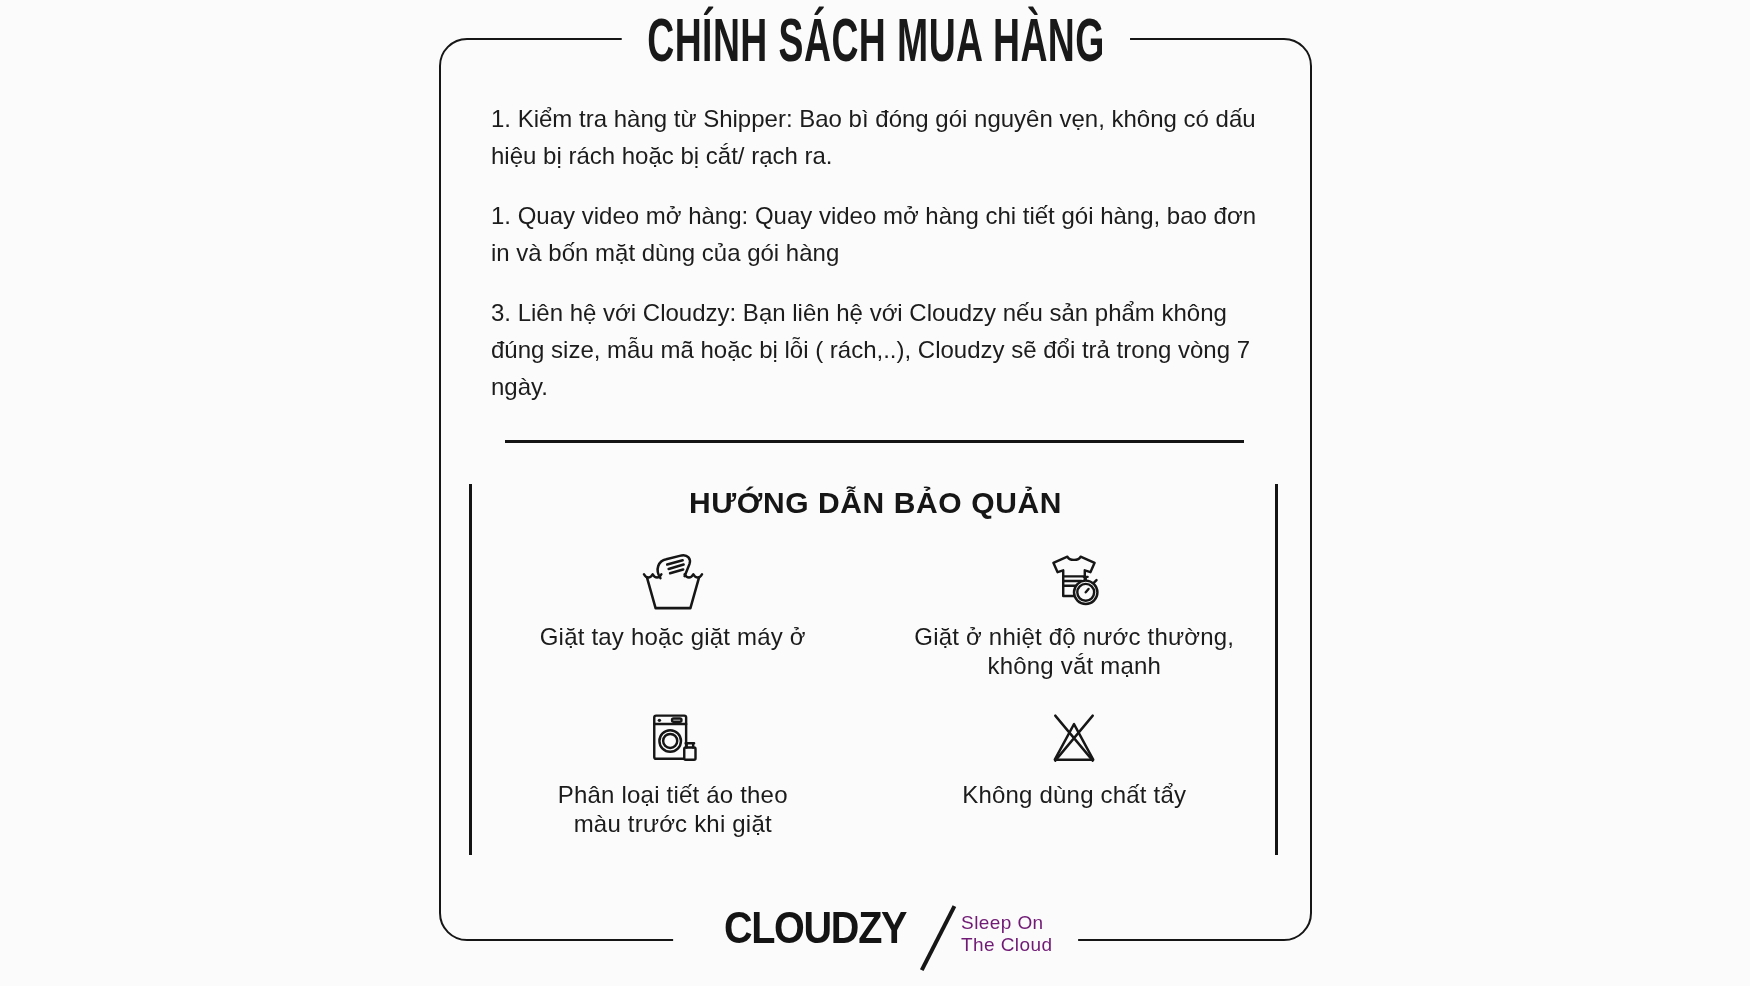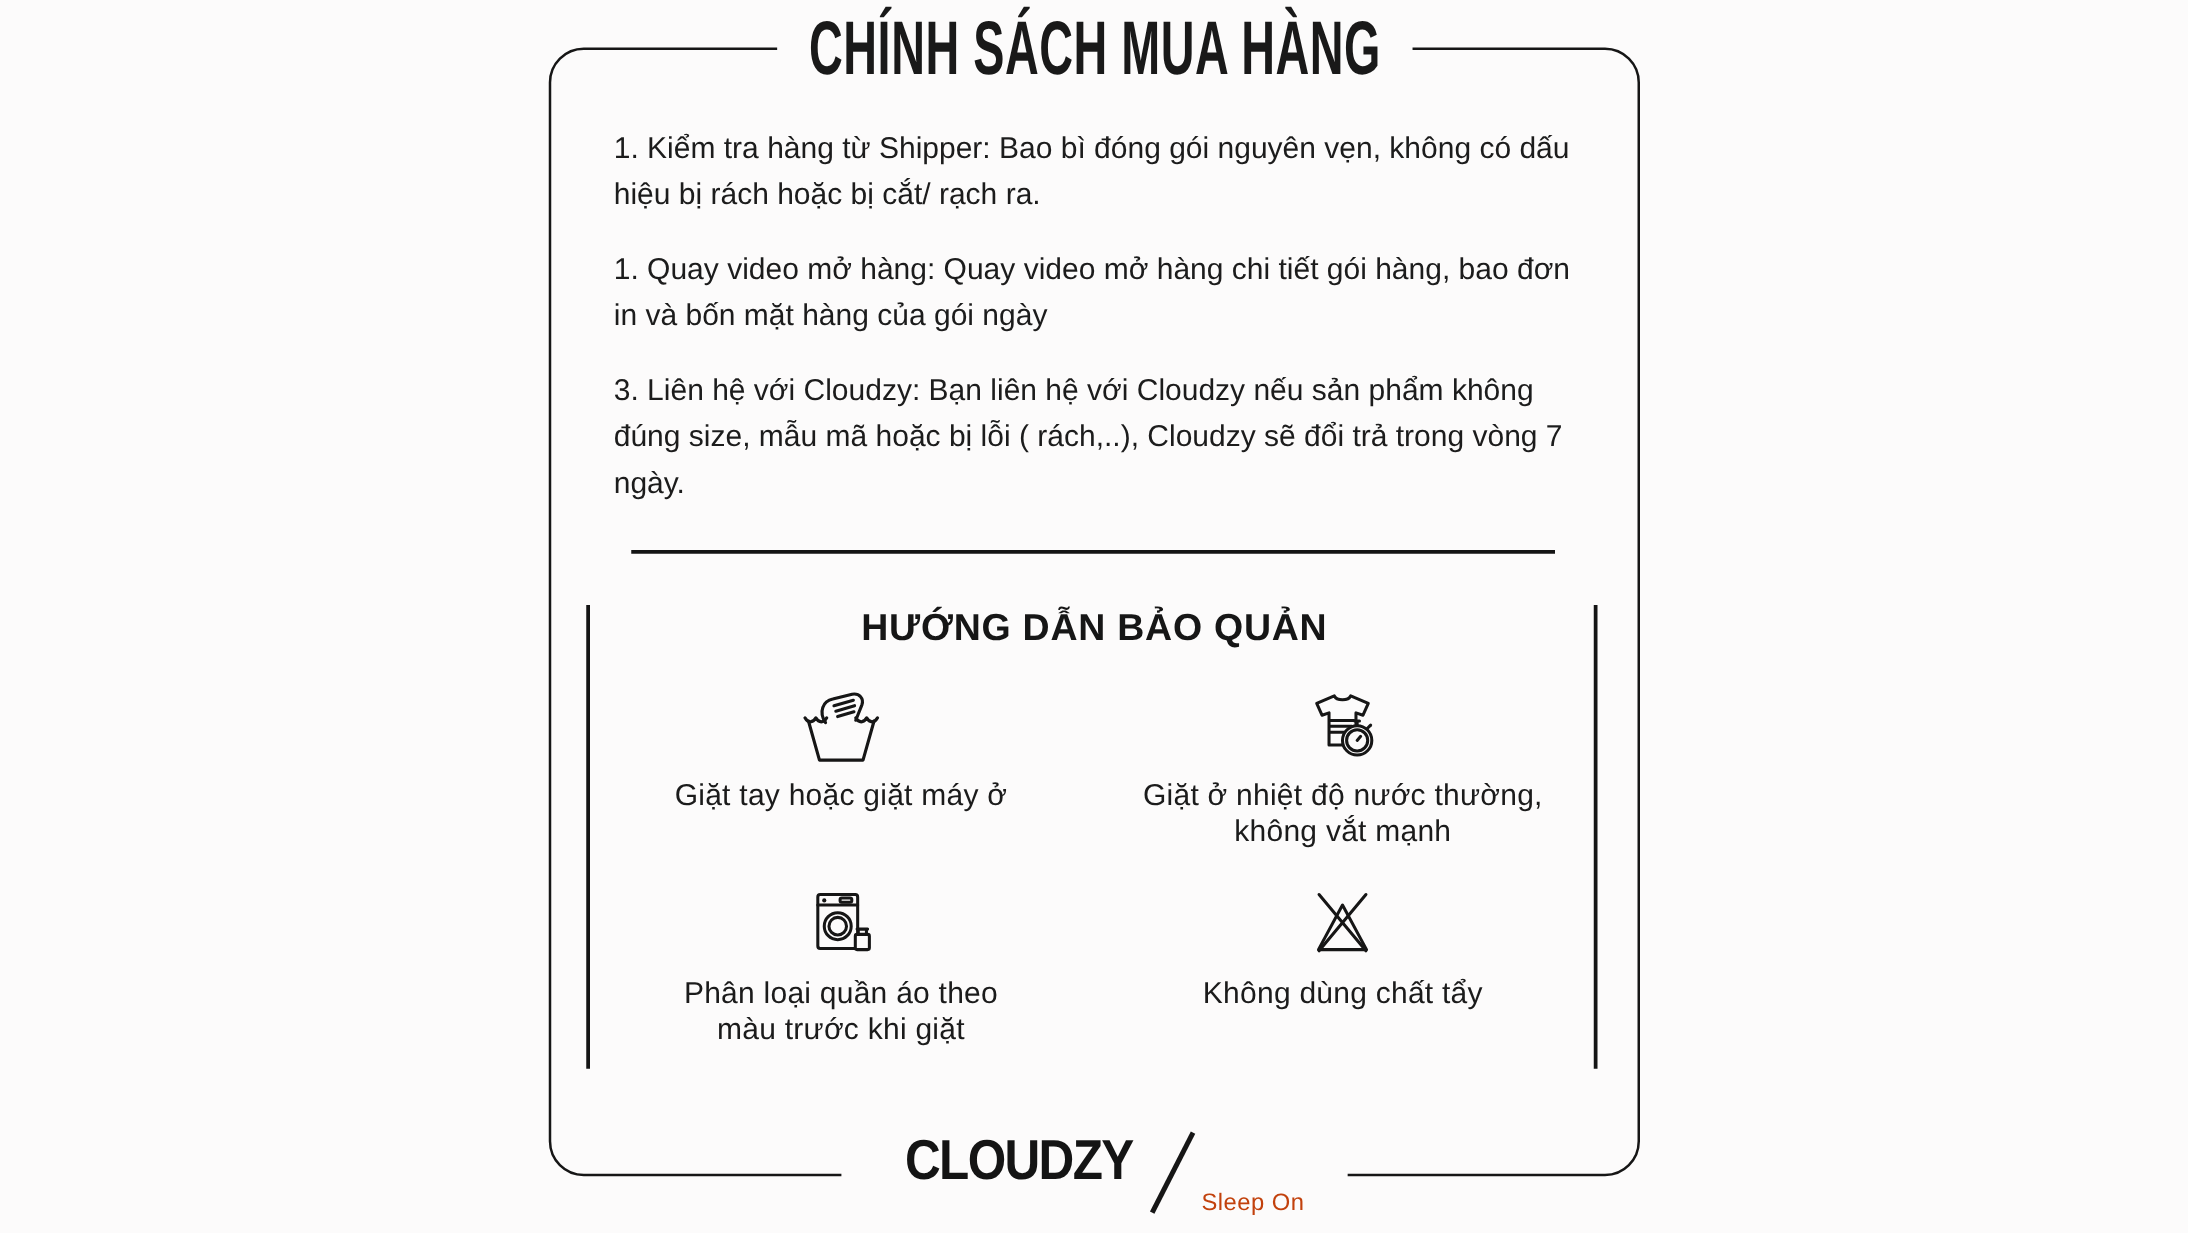--- a/index.html
+++ b/index.html
@@ -126,23 +126,22 @@
     margin-right: -8px;
     z-index: 3;
     flex: 0 0 auto;
   }
   .tagline { margin-top: 10px; margin-left: -2px; }
   .tag-line {
     display: block;
     font-size: 19px;
     line-height: 21.5px;
     letter-spacing: 0.4px;
-    color: #c2410c;
+    color: #701a75;
     white-space: nowrap;
-    margin-top: 40px;
   }
 
   .ic { stroke: #161616; fill: none; stroke-width: 2.6; stroke-linecap: round; stroke-linejoin: round; }
   .ic .bgfill { fill: #fcfbfb; }
   .ic .solid { fill: #161616; stroke: none; }
 </style>
 </head>
 <body>
 
 <div class="stage">
@@ -152,21 +151,21 @@
       <span class="title-text">CHÍNH SÁCH MUA HÀNG</span>
     </div>
 
     <div class="policies">
       <p class="policy">
         <span class="pline">1. Kiểm tra hàng từ Shipper: Bao bì đóng gói nguyên vẹn, không có dấu</span>
         <span class="pline">hiệu bị rách hoặc bị cắt/ rạch ra.</span>
       </p>
       <p class="policy">
         <span class="pline">1. Quay video mở hàng: Quay video mở hàng chi tiết gói hàng, bao đơn</span>
-        <span class="pline">in và bốn mặt hàng của gói ngày</span>
+        <span class="pline">in và bốn mặt dùng của gói hàng</span>
       </p>
       <p class="policy">
         <span class="pline">3. Liên hệ với Cloudzy: Bạn liên hệ với Cloudzy nếu sản phẩm không</span>
         <span class="pline">đúng size, mẫu mã hoặc bị lỗi ( rách,..), Cloudzy sẽ đổi trả trong vòng 7</span>
         <span class="pline">ngày.</span>
       </p>
     </div>
 
     <div class="divider"></div>
     <div class="care-bar left"></div>
@@ -210,21 +209,21 @@
           <rect x="12" y="6" width="34" height="46" rx="2"></rect>
           <path d="M12 15 H46"></path>
           <rect x="31" y="9" width="10" height="3.5" rx="1.5"></rect>
           <circle class="solid" cx="17.5" cy="11" r="1.8"></circle>
           <circle cx="29" cy="33" r="11.5"></circle>
           <circle cx="29" cy="33" r="7.5"></circle>
           <rect class="bgfill" x="44" y="40" width="12" height="13" rx="1.5" stroke="#161616"></rect>
           <path d="M46.5 40 V35.5 H53.5 V40 M45.5 35.5 H54.5"></path>
         </svg>
         <div class="caption">
-          <span class="cap-line">Phân loại quần áo theo</span>
+          <span class="cap-line">Phân loại tiết áo theo</span>
           <span class="cap-line">màu trước khi giặt</span>
         </div>
       </div>
 
       <div class="cell">
         <svg class="ic" width="60" height="60" viewBox="0 0 64 64">
           <path d="M32 15 L11.5 53 H52.5 Z"></path>
           <path d="M12 6 L52 54 M52 6 L12 54"></path>
         </svg>
         <div class="caption">

